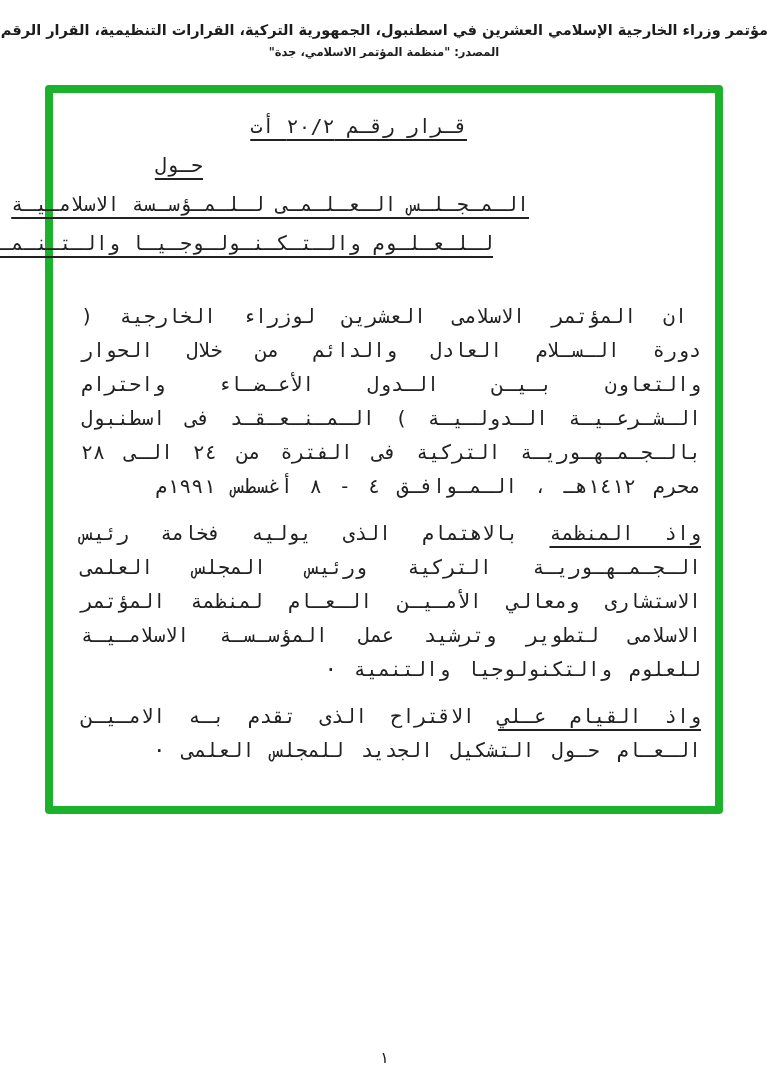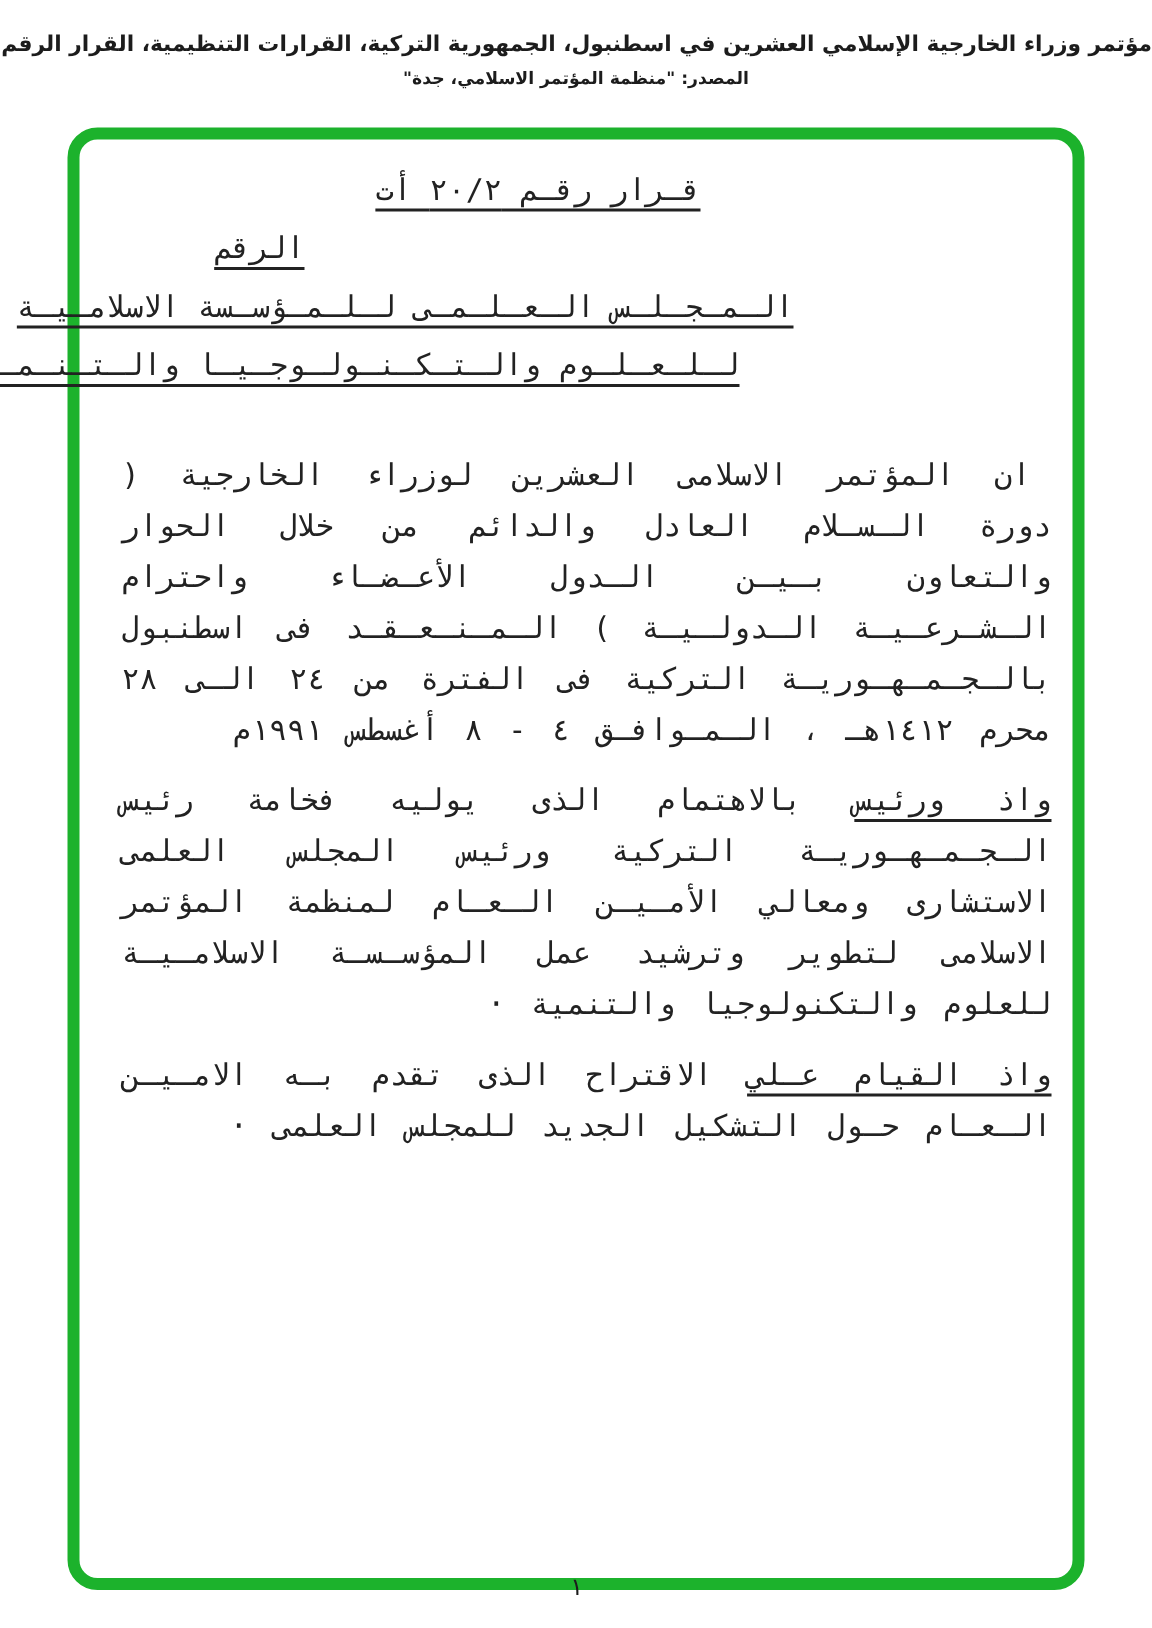--- a/index.html
+++ b/index.html
@@ -37,24 +37,24 @@
     margin-top: 7px;
     font-size: 11.5px;
     font-weight: bold;
   }
   
   .frame {
     position: absolute;
     left: 45px;
     top: 85px;
     width: 678px;
-    height: 975px;
+    height: 729px;
     box-sizing: border-box;
     border: 8px solid #1cb22c;
-    border-radius: 20px;
+    border-radius: 4px;
     background: #ffffff;
   }
   
   .doc {
     direction: rtl;
     padding: 8px 14px 0 28px;
     font-family: "DejaVu Sans Mono", "DejaVu Sans", sans-serif;
     font-size: 20px;
     line-height: 34px;
     color: #222222;
@@ -105,28 +105,28 @@
   <header class="doc-header">
     <div class="h-line1">مؤتمر وزراء الخارجية الإسلامي العشرين في اسطنبول، الجمهورية التركية، القرارات التنظيمية، القرار الرقم ٢٠/٢-أت</div>
     <div class="h-line2">المصدر: "منظمة المؤتمر الاسلامي، جدة"</div>
   </header>
 
   <section class="frame" style="border-color: rgb(28, 178, 44);">
     <div class="doc">
 
       <div class="title-block">
         <span class="t-line t1">قـرار رقـم ٢٠/٢ أت</span>
-        <span class="t-line t2">الرقم</span>
+        <span class="t-line t2">حـول</span>
         <span class="t-line t3">الـمـجـلـس الـعـلـمـى لـلـمـؤسـسة الاسلامـيـة</span>
         <span class="t-line t4">لـلـعـلـوم والـتـكـنـولـوجـيـا والـتـنـمـيـة (افـسـتـاد)</span>
       </div>
 
       <p class="para indent"><span class="lead"></span><span>ان المؤتمر الاسلامى العشرين لوزراء الخارجية ( دورة الـسـلام العادل والدائم من خلال الحوار والتعاون بـيـن الـدول الأعـضـاء واحترام الـشـرعـيـة الـدولـيـة ) الـمـنـعـقـد فى اسطنبول بالـجـمـهـوريـة التركية فى الفترة من ٢٤ الـى ٢٨ محرم ١٤١٢هـ ، الـمـوافـق ٤ - ٨ أغسطس ١٩٩١م</span></p>
 
-      <p class="para"><span class="lead">واذ ورئيس</span><span> بالاهتمام الذى يوليه فخامة رئيس الـجـمـهـوريـة التركية ورئيس المجلس العلمى الاستشارى ومعالي الأمـيـن الـعـام لمنظمة المؤتمر الاسلامى لتطوير وترشيد عمل المؤسـسـة الاسلامـيـة للعلوم والتكنولوجيا والتنمية ·</span></p>
+      <p class="para"><span class="lead">واذ المنظمة</span><span> بالاهتمام الذى يوليه فخامة رئيس الـجـمـهـوريـة التركية ورئيس المجلس العلمى الاستشارى ومعالي الأمـيـن الـعـام لمنظمة المؤتمر الاسلامى لتطوير وترشيد عمل المؤسـسـة الاسلامـيـة للعلوم والتكنولوجيا والتنمية ·</span></p>
 
 
 
       <p class="para"><span class="lead">واذ القيام عـلي</span><span> الاقتراح الذى تقدم بـه الامـيـن الـعـام حـول التشكيل الجديد للمجلس العلمى ·</span></p>
 
     </div>
   </section>
 
   <footer class="page-footer">
     <span>١</span>

